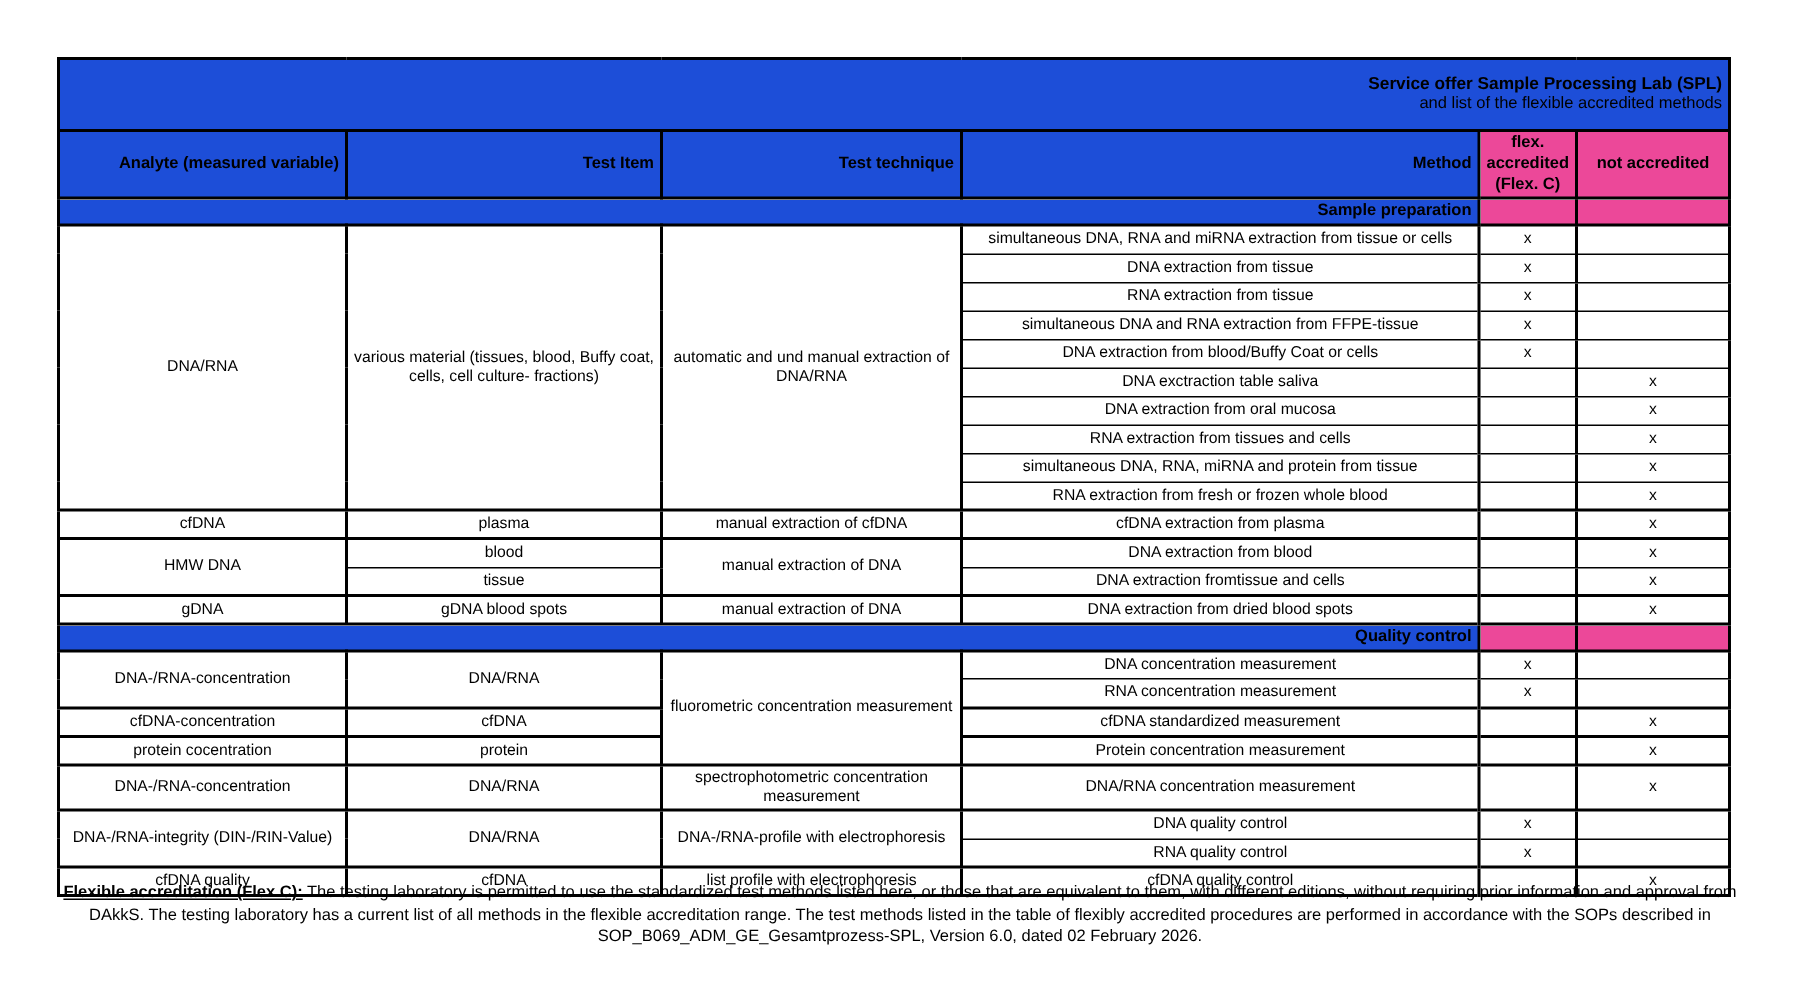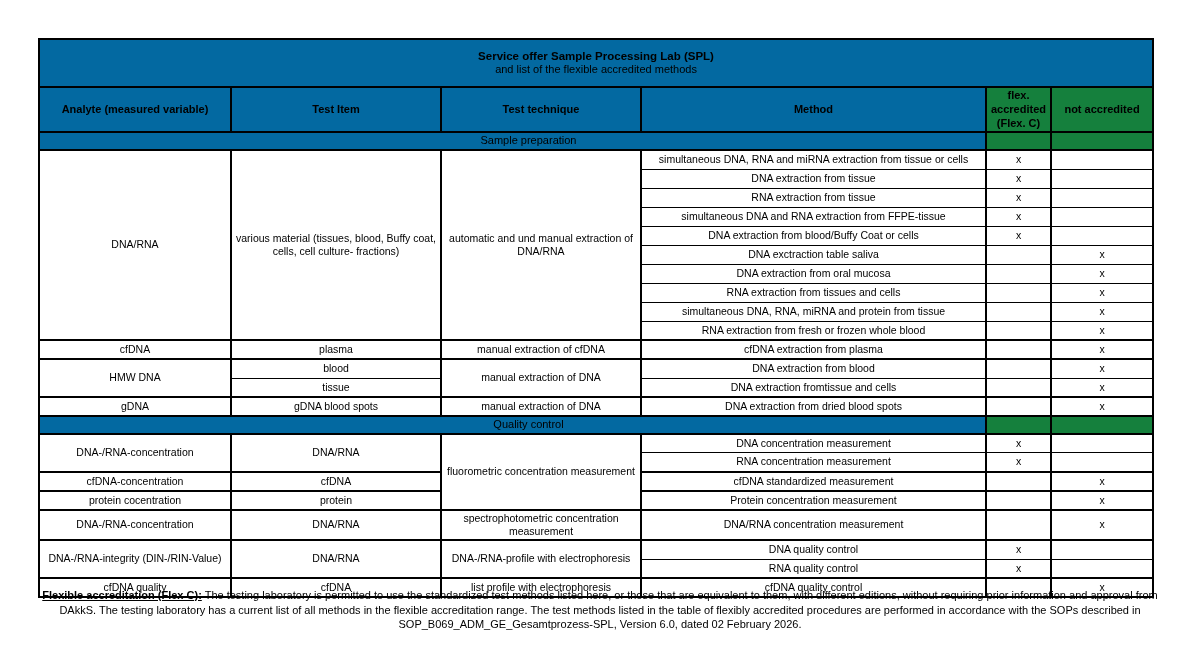--- a/index.html
+++ b/index.html
@@ -17,33 +17,33 @@
   }
   td, th {
     border:1px solid #000;
     border-left-width:2px; border-right-width:2px;
     font-size:10.5px; line-height:1.25;
     text-align:center; vertical-align:middle;
     padding:1px 4px; overflow:hidden;
   }
   tr { height:19px; }
 
-  .gray { background:#0369a1; }
-  .blue { background:#15803d;margin-top:16px; }
+  .gray { background:#1d4ed8;text-align:right; }
+  .blue { background:#ec4899;margin-top:16px; }
 
   tr.title-row { height:48px; }
   .title-main { font-weight:bold; font-size:11.5px; }
   .title-sub  { font-size:11px; }
 
   tr.header-row { height:38px; }
   th { font-weight:bold; font-size:11px; }
   th.tight { padding:1px 2px; }
 
   tr.bar-row { height:15px; }
-  .bar-label { font-weight:normal; font-size:11px;padding-left:36px; }
+  .bar-label { font-weight:bold; font-size:11px;padding-left:36px; }
 
   tr.tall { height:26px; }
 
   .bb2 { border-bottom-width:2px; }
   .gt  { border-top-width:2px; }
 
   .footnote {
     position:absolute; left:38px; top:588px; width:1124px;
     font-size:11px; line-height:1.33; text-align:center;
   }

